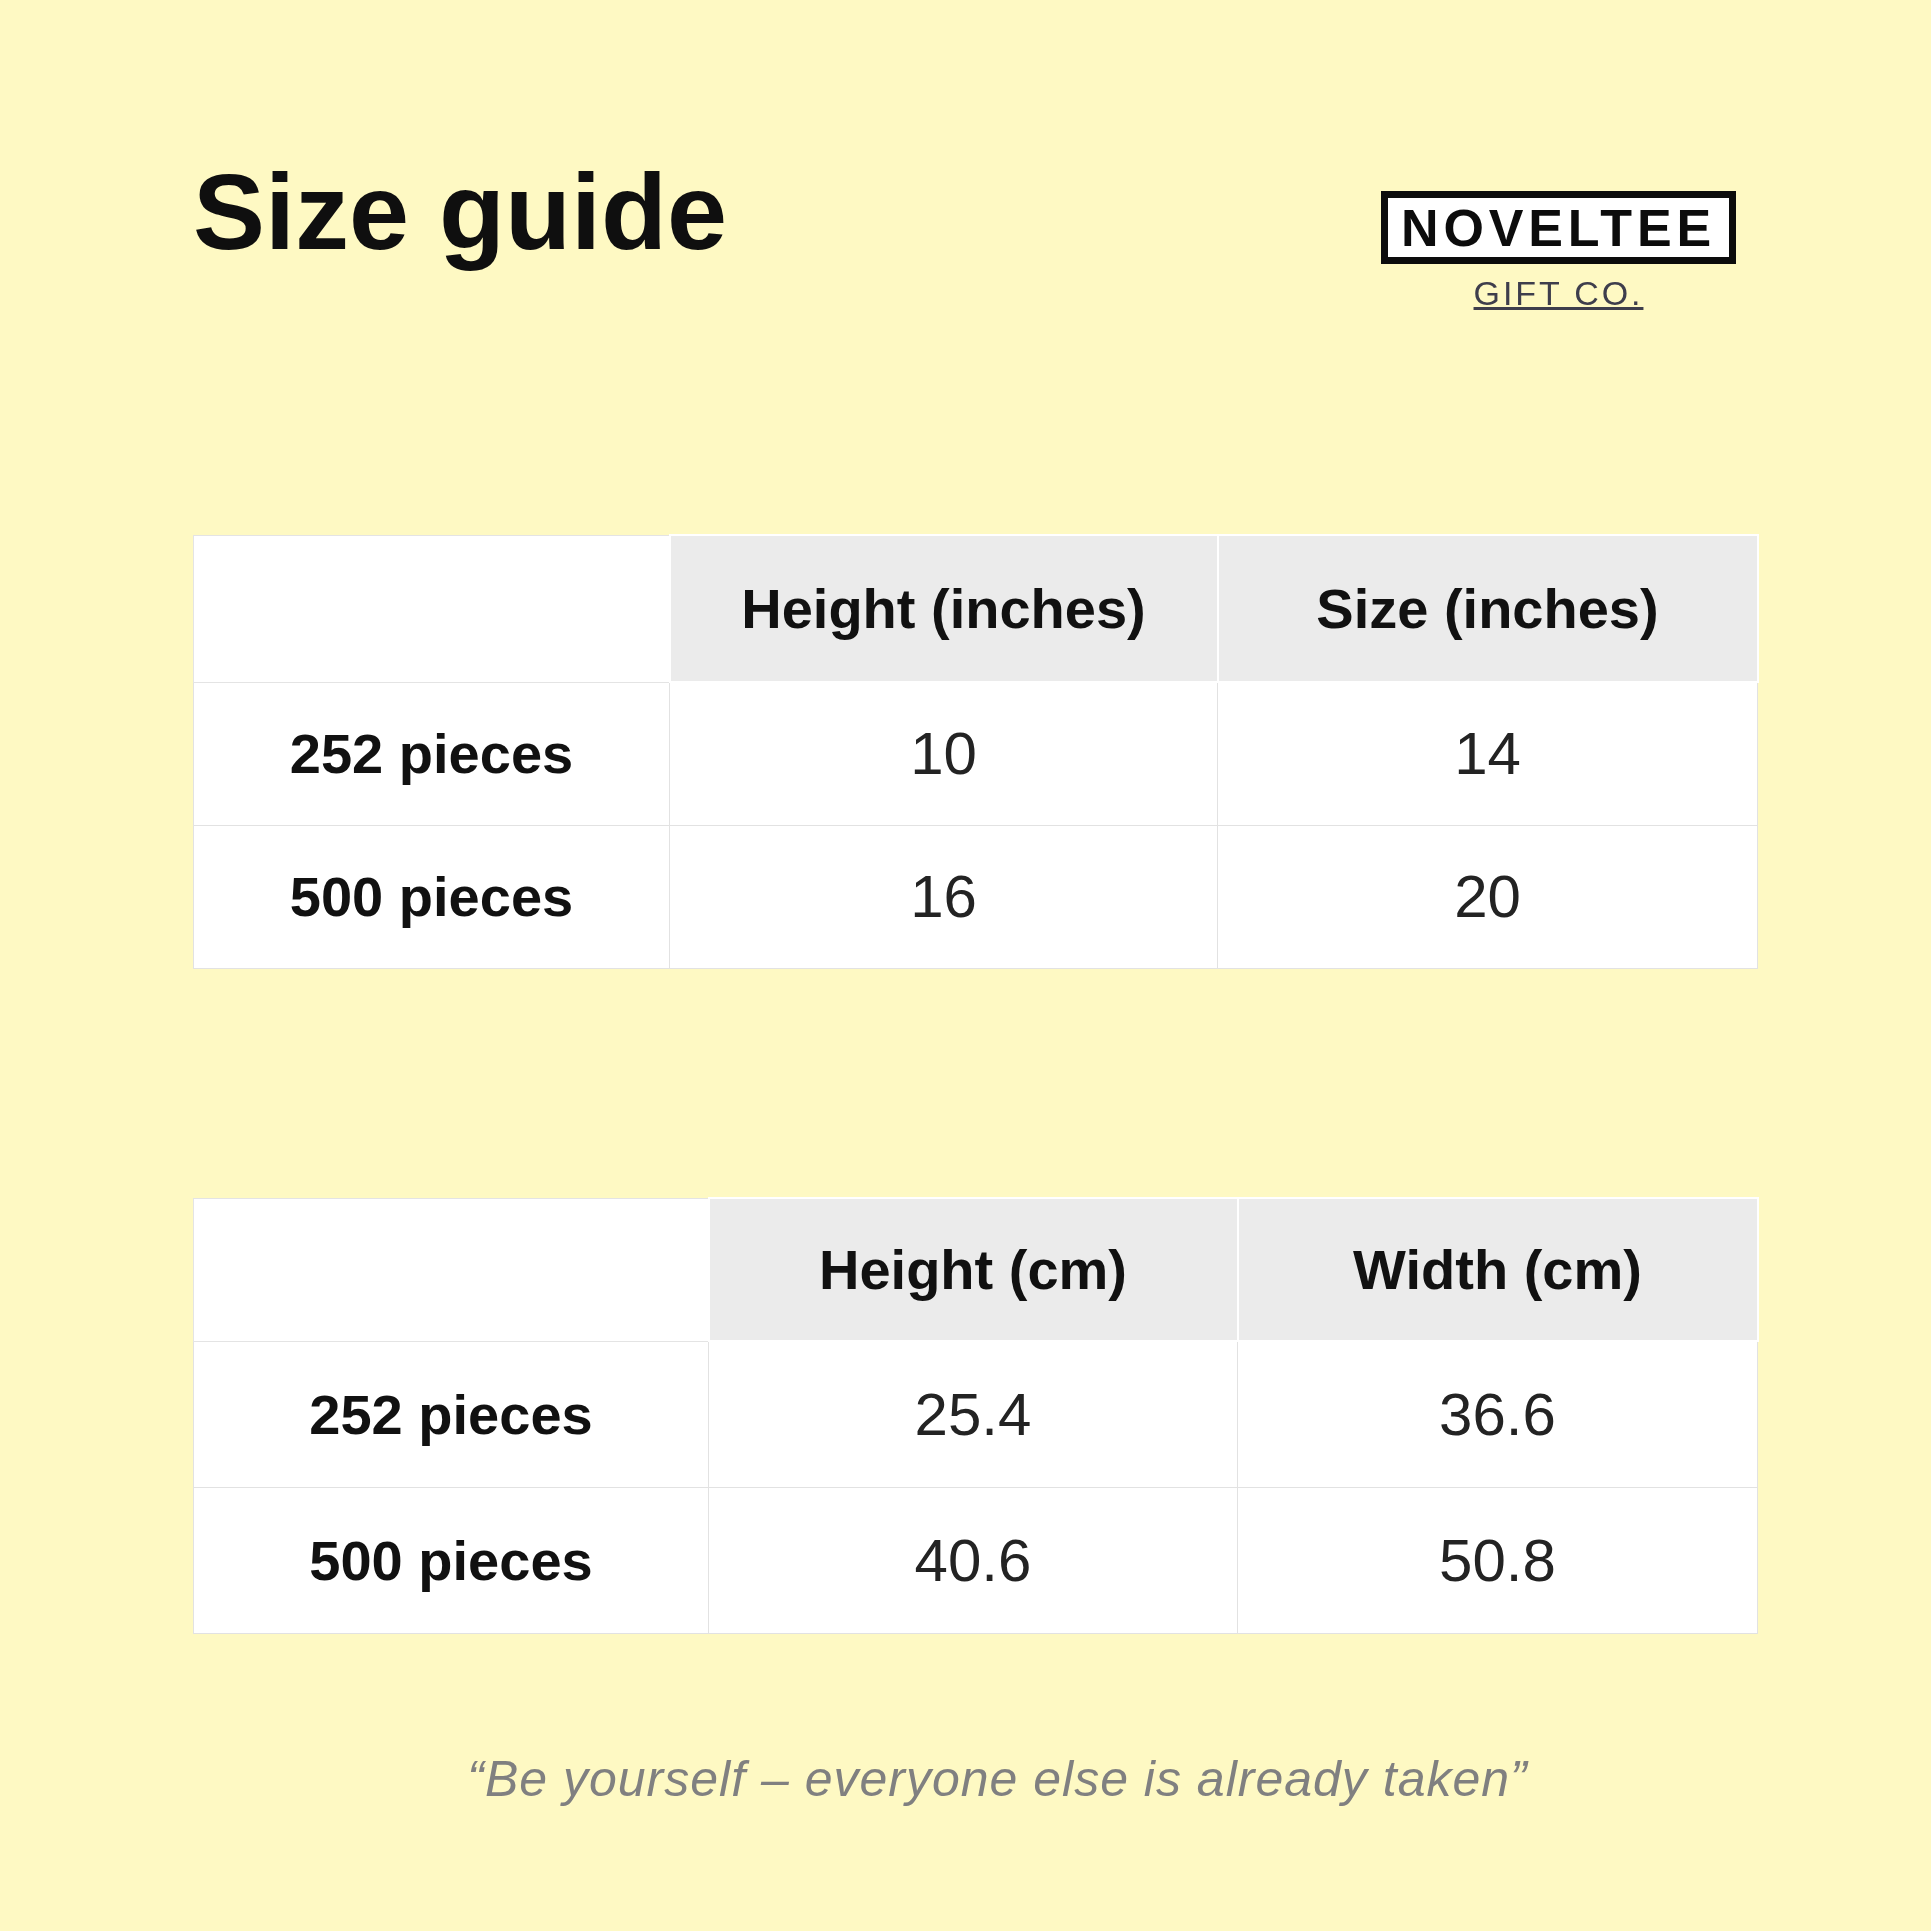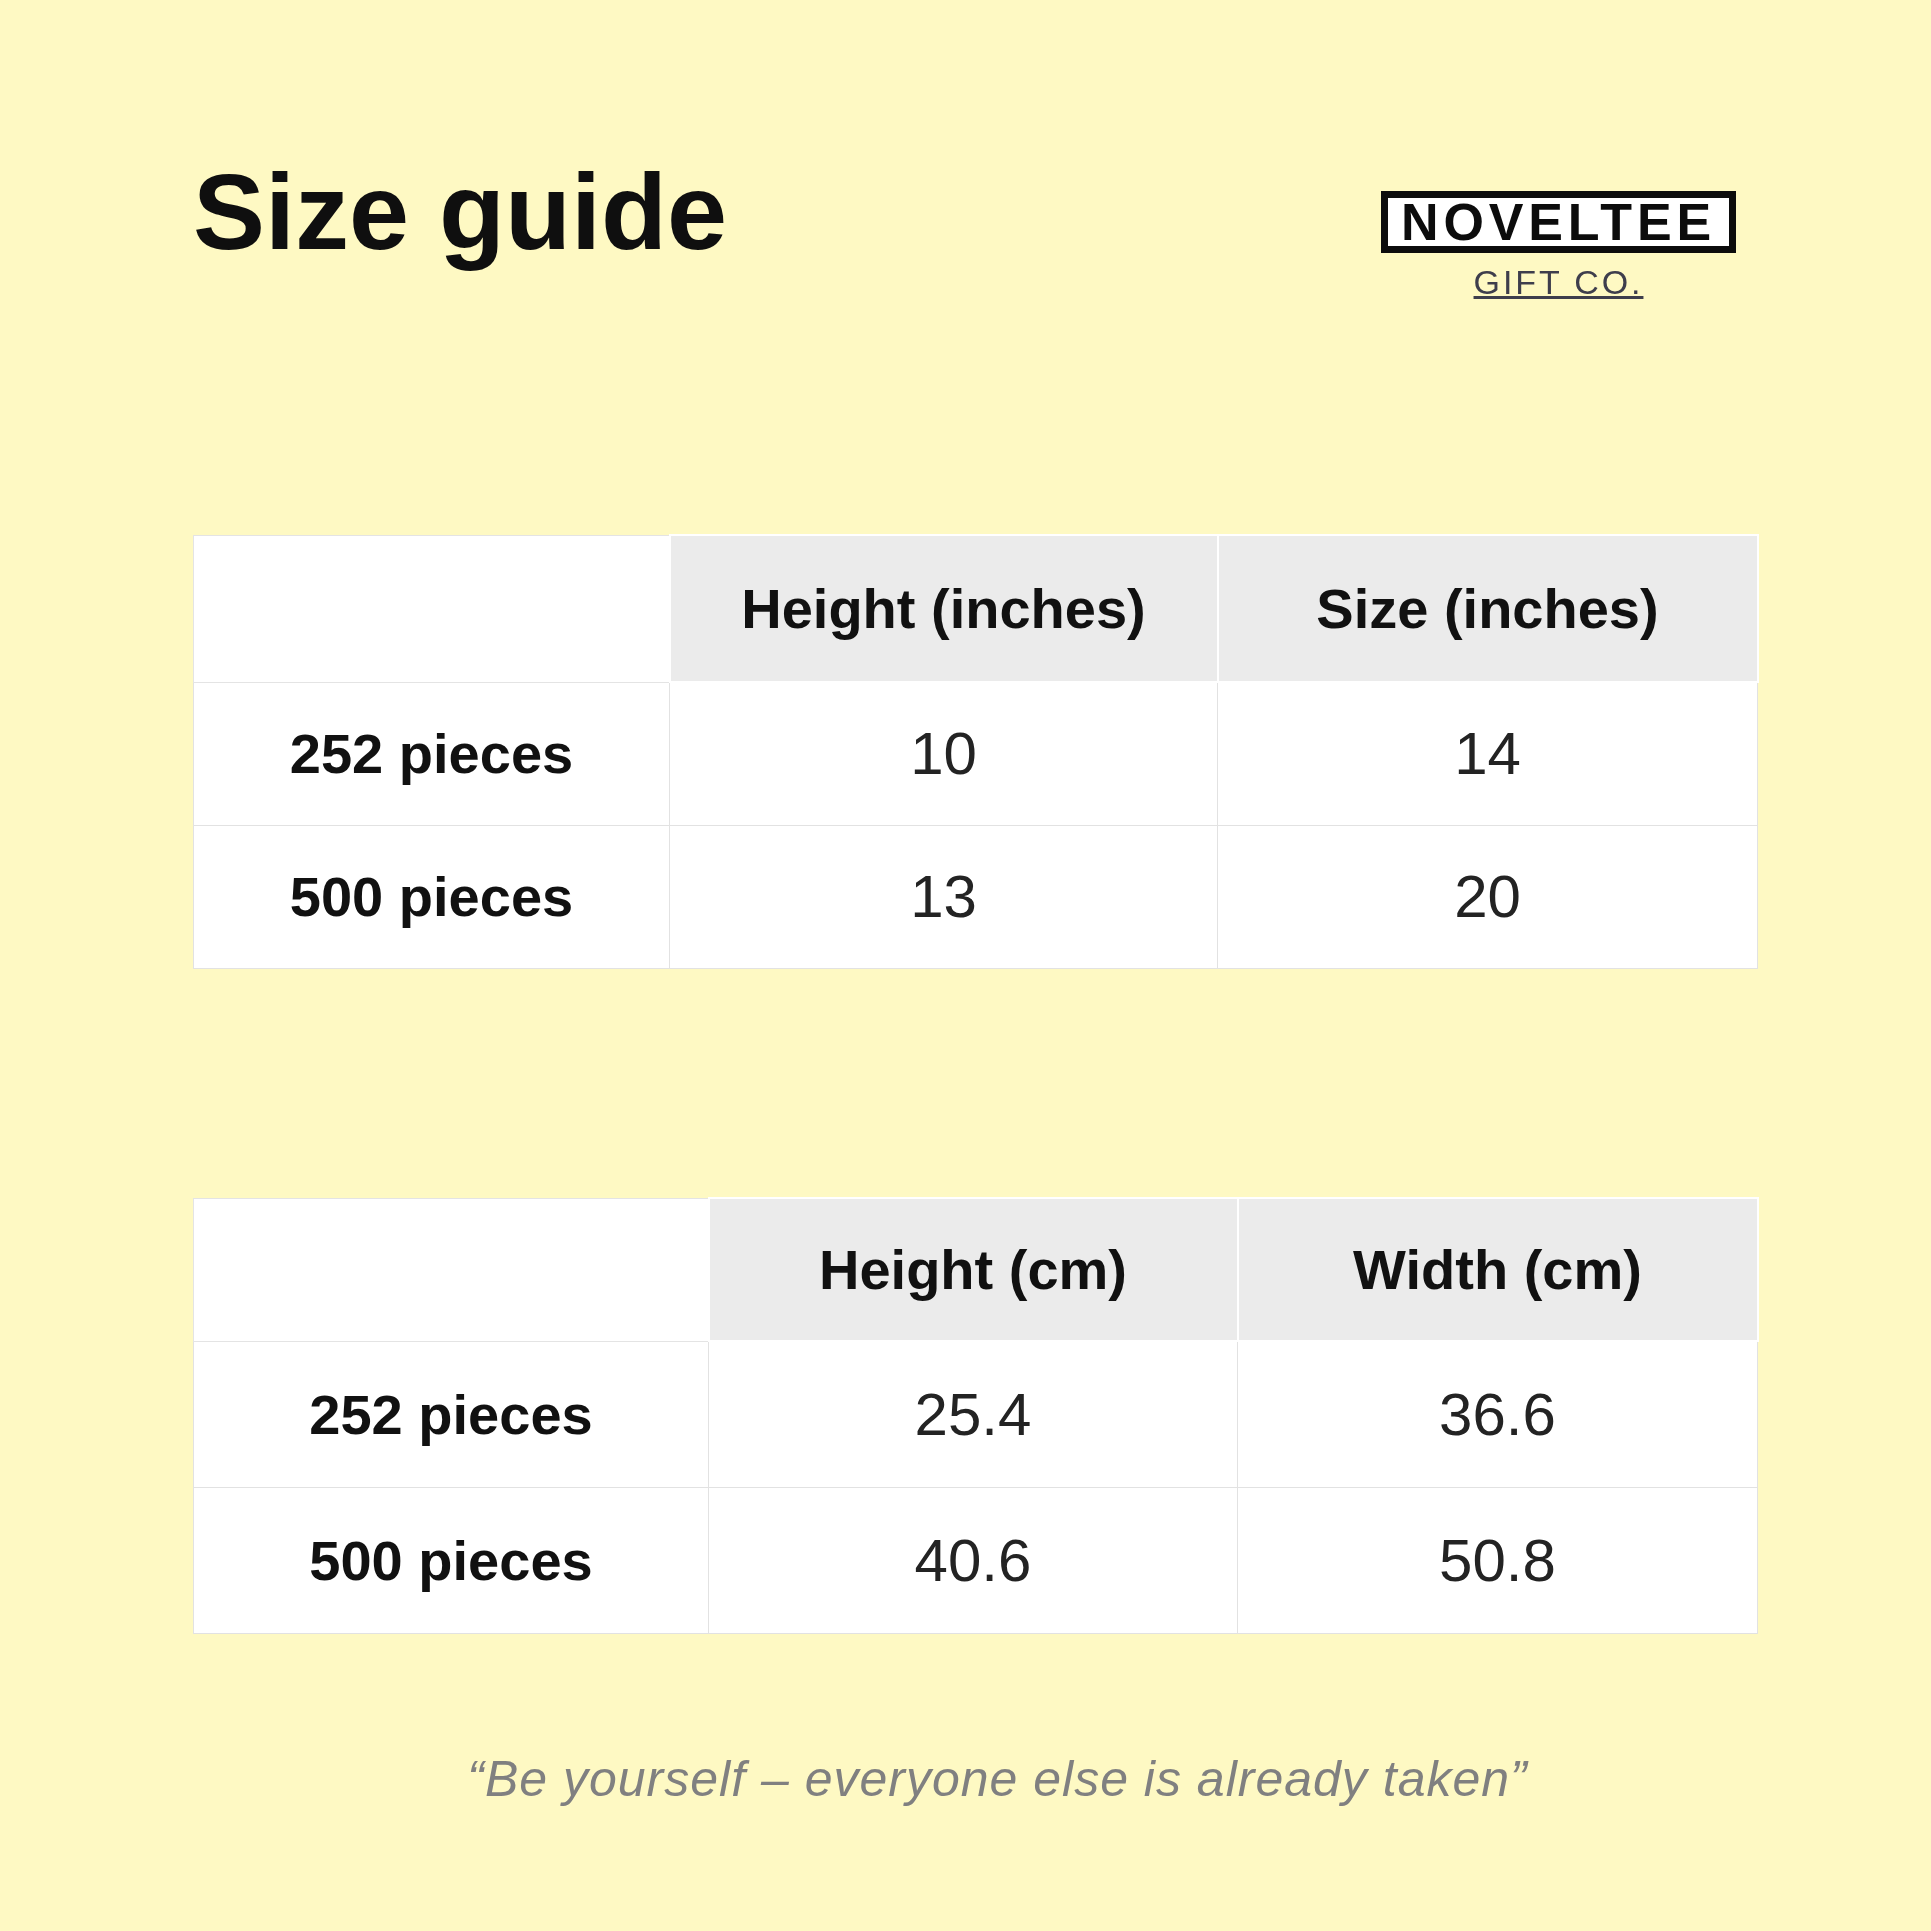--- a/index.html
+++ b/index.html
@@ -34,21 +34,21 @@
   .logo {
     position: absolute;
     left: 1381px;
     top: 191px;
     width: 355px;
     text-align: center;
   }
   .logo-box {
     box-sizing: border-box;
     width: 355px;
-    height: 62px;
+    height: 73px;
     border: 7.7px solid #0c0c0c;
     display: flex;
     align-items: center;
     justify-content: center;
     background: #ffffff;
   }
   .logo-name {
     font-size: 52px;
     font-weight: 700;
     letter-spacing: 4.8px;
@@ -154,21 +154,21 @@
       <th class="head">Height (inches)</th>
       <th class="head">Size (inches)</th>
     </tr>
     <tr class="bodyrow">
       <td class="cell rowlabel">252 pieces</td>
       <td class="cell value">10</td>
       <td class="cell value">14</td>
     </tr>
     <tr class="bodyrow">
       <td class="cell rowlabel">500 pieces</td>
-      <td class="cell value">13</td>
+      <td class="cell value">16</td>
       <td class="cell value">20</td>
     </tr>
   </tbody>
     </table>
 
   <table class="size-table t2">
     <colgroup>
       <col style="width:515px">
       <col style="width:529px">
       <col style="width:520px">

